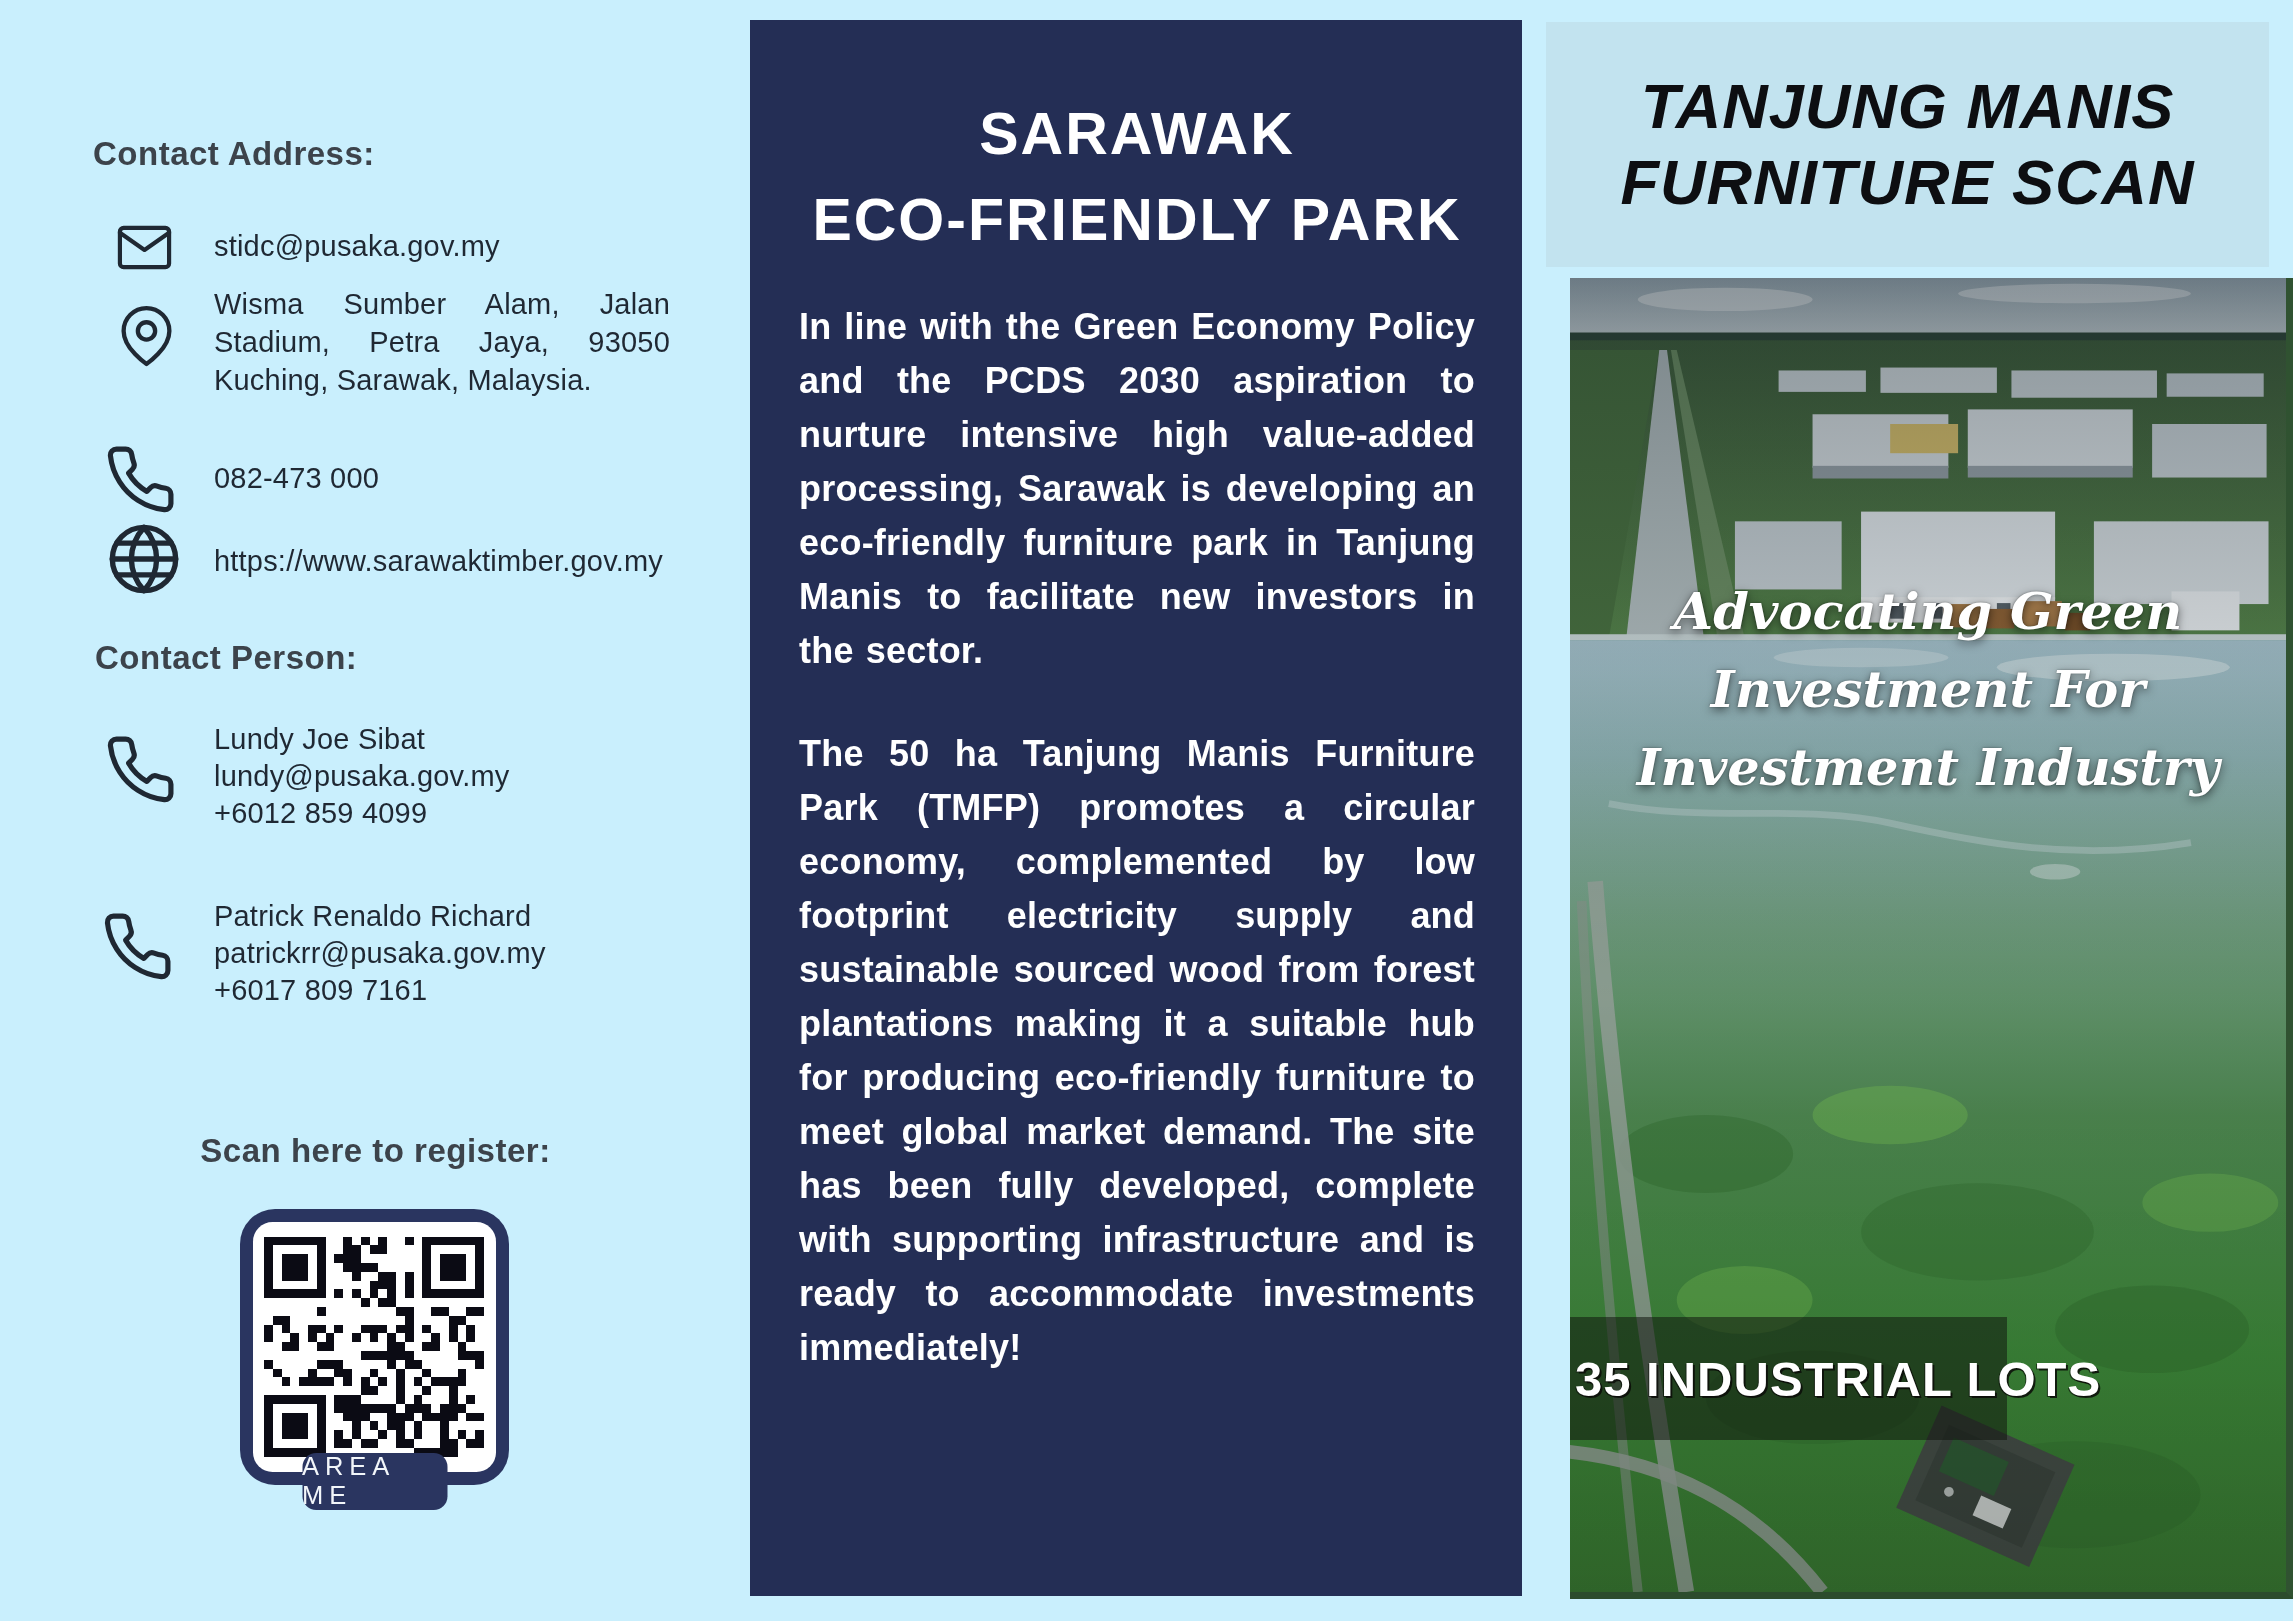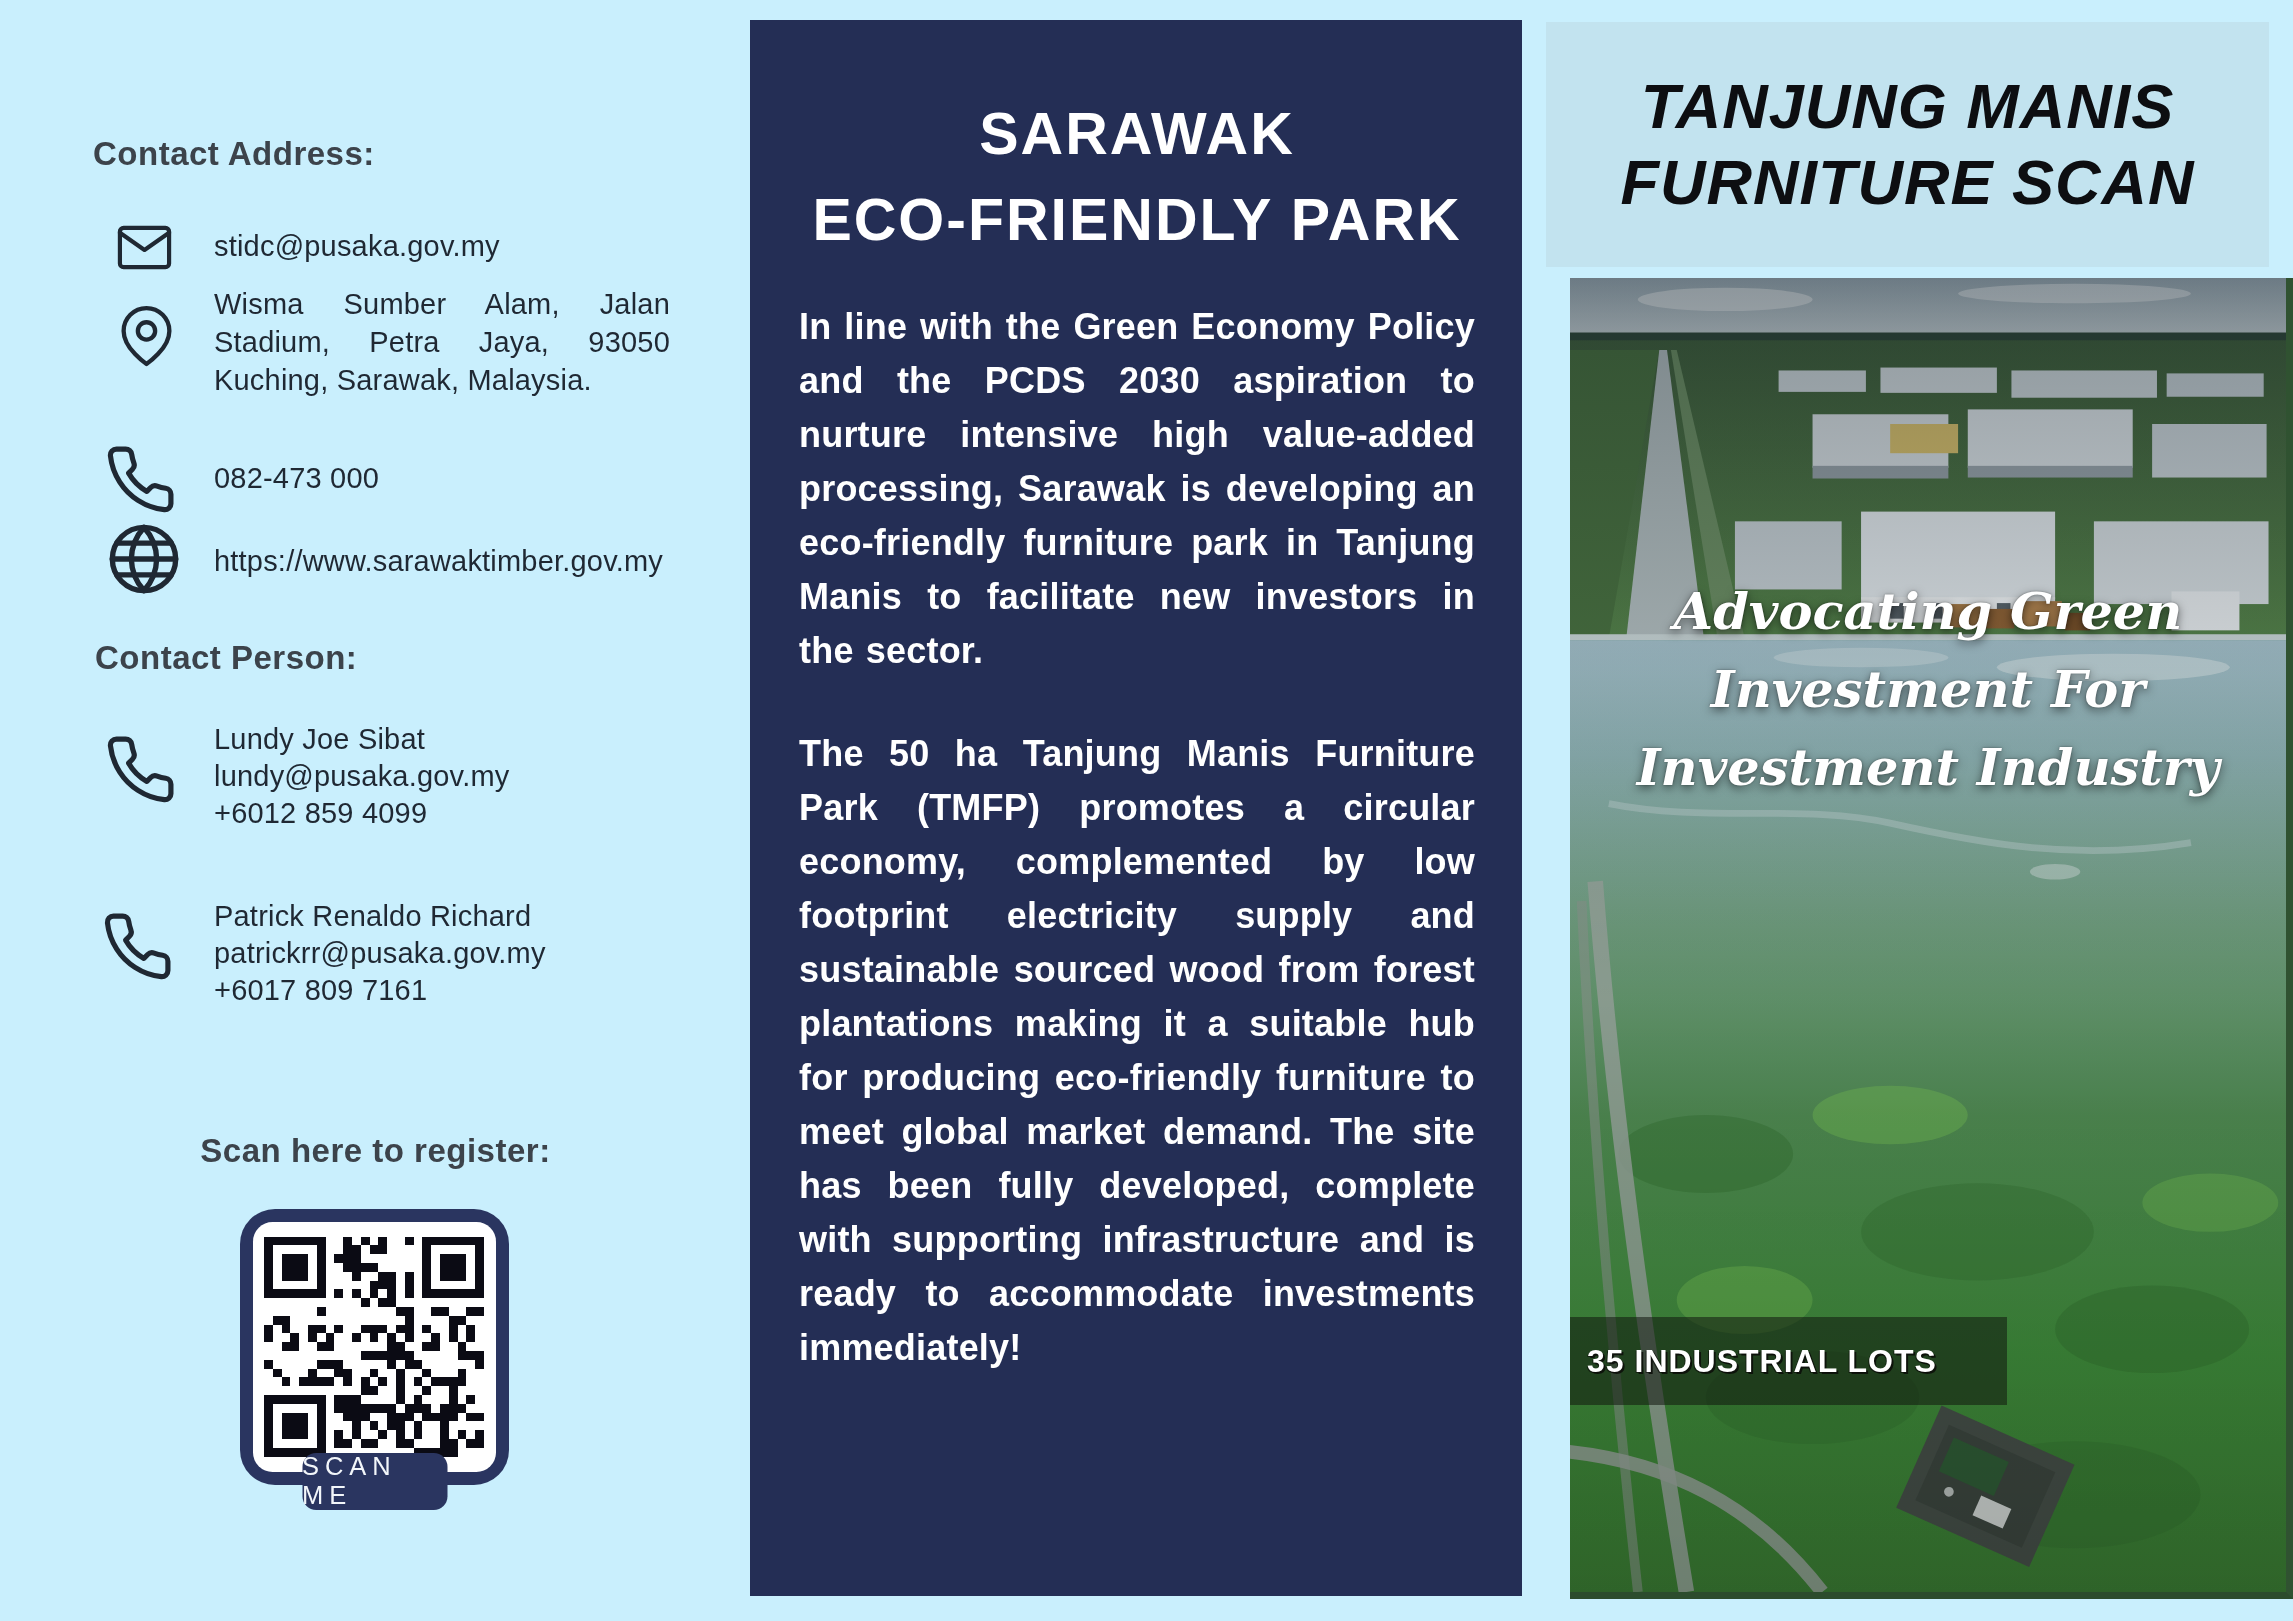--- a/index.html
+++ b/index.html
@@ -71,24 +71,24 @@
     box-sizing:border-box;background:#4f8a52;margin-left:24px;
   }
   .photo svg.scene{position:absolute;left:0;top:0;width:100%;height:100%;}
   .photo-caption{
     position:absolute;left:0;top:294px;width:100%;text-align:center;color:#ffffff;
     font-family:"DejaVu Serif",serif;font-style:italic;font-weight:700;
     font-size:51px;line-height:78px;
     text-shadow:0 2.9px 9.8px rgba(0,0,0,.55), 0 0 2px rgba(0,0,0,.4);
   }
   .badge{
-    position:absolute;left:0;width:437px;height:88px;
+    position:absolute;left:0;width:437px;height:123px;
     background:rgba(16,21,14,.55);
-    display:flex;align-items:center;padding-left:17px;box-sizing:border-box;
-    color:#ffffff;font-size:32px;font-weight:800;letter-spacing:1px;
+    display:flex;align-items:center;padding-left:5px;box-sizing:border-box;
+    color:#ffffff;font-size:49px;font-weight:800;letter-spacing:1px;
     text-shadow:2px 2px 0 rgba(10,12,8,.85), -1px 1px 0 rgba(10,12,8,.6);
     white-space:nowrap;
   }
   .badge.b1{top:1039px;}
   .badge.b2{top:1166px;}
 </style>
 </head>
 <body>
 
 <div class="abs left-heading" style="left:93px;top:135px;">Contact Address:</div>
@@ -424,21 +424,21 @@
         <rect x="5" y="24" width="1" height="1"></rect>
         <rect x="6" y="24" width="1" height="1"></rect>
         <rect x="17" y="24" width="1" height="1"></rect>
         <rect x="18" y="24" width="1" height="1"></rect>
         <rect x="19" y="24" width="1" height="1"></rect>
         <rect x="20" y="24" width="1" height="1"></rect>
         <rect x="21" y="24" width="1" height="1"></rect>
       </svg>
   </div>
   <div class="qr-pill">
-    <span>SCAN ME</span>
+    <span>AREA ME</span>
   </div>
 </div>
 
 <div class="abs mid-panel">
   <div class="mid-title">
     <div>SARAWAK</div>
     <div>ECO-FRIENDLY PARK</div>
   </div>
   <p class="mid-body p1">In line with the Green Economy Policy and the PCDS 2030 aspiration to nurture intensive high value-added processing, Sarawak is developing an eco-friendly furniture park in Tanjung Manis to facilitate new investors in the sector.</p>
   <p class="mid-body p2">The 50 ha Tanjung Manis Furniture Park (TMFP) promotes a circular economy, complemented by low footprint electricity supply and sustainable sourced wood from forest plantations making it a suitable hub for producing eco-friendly furniture to meet global market demand. The site has been fully developed, complete with supporting infrastructure and is ready to accommodate investments immediately!</p>

